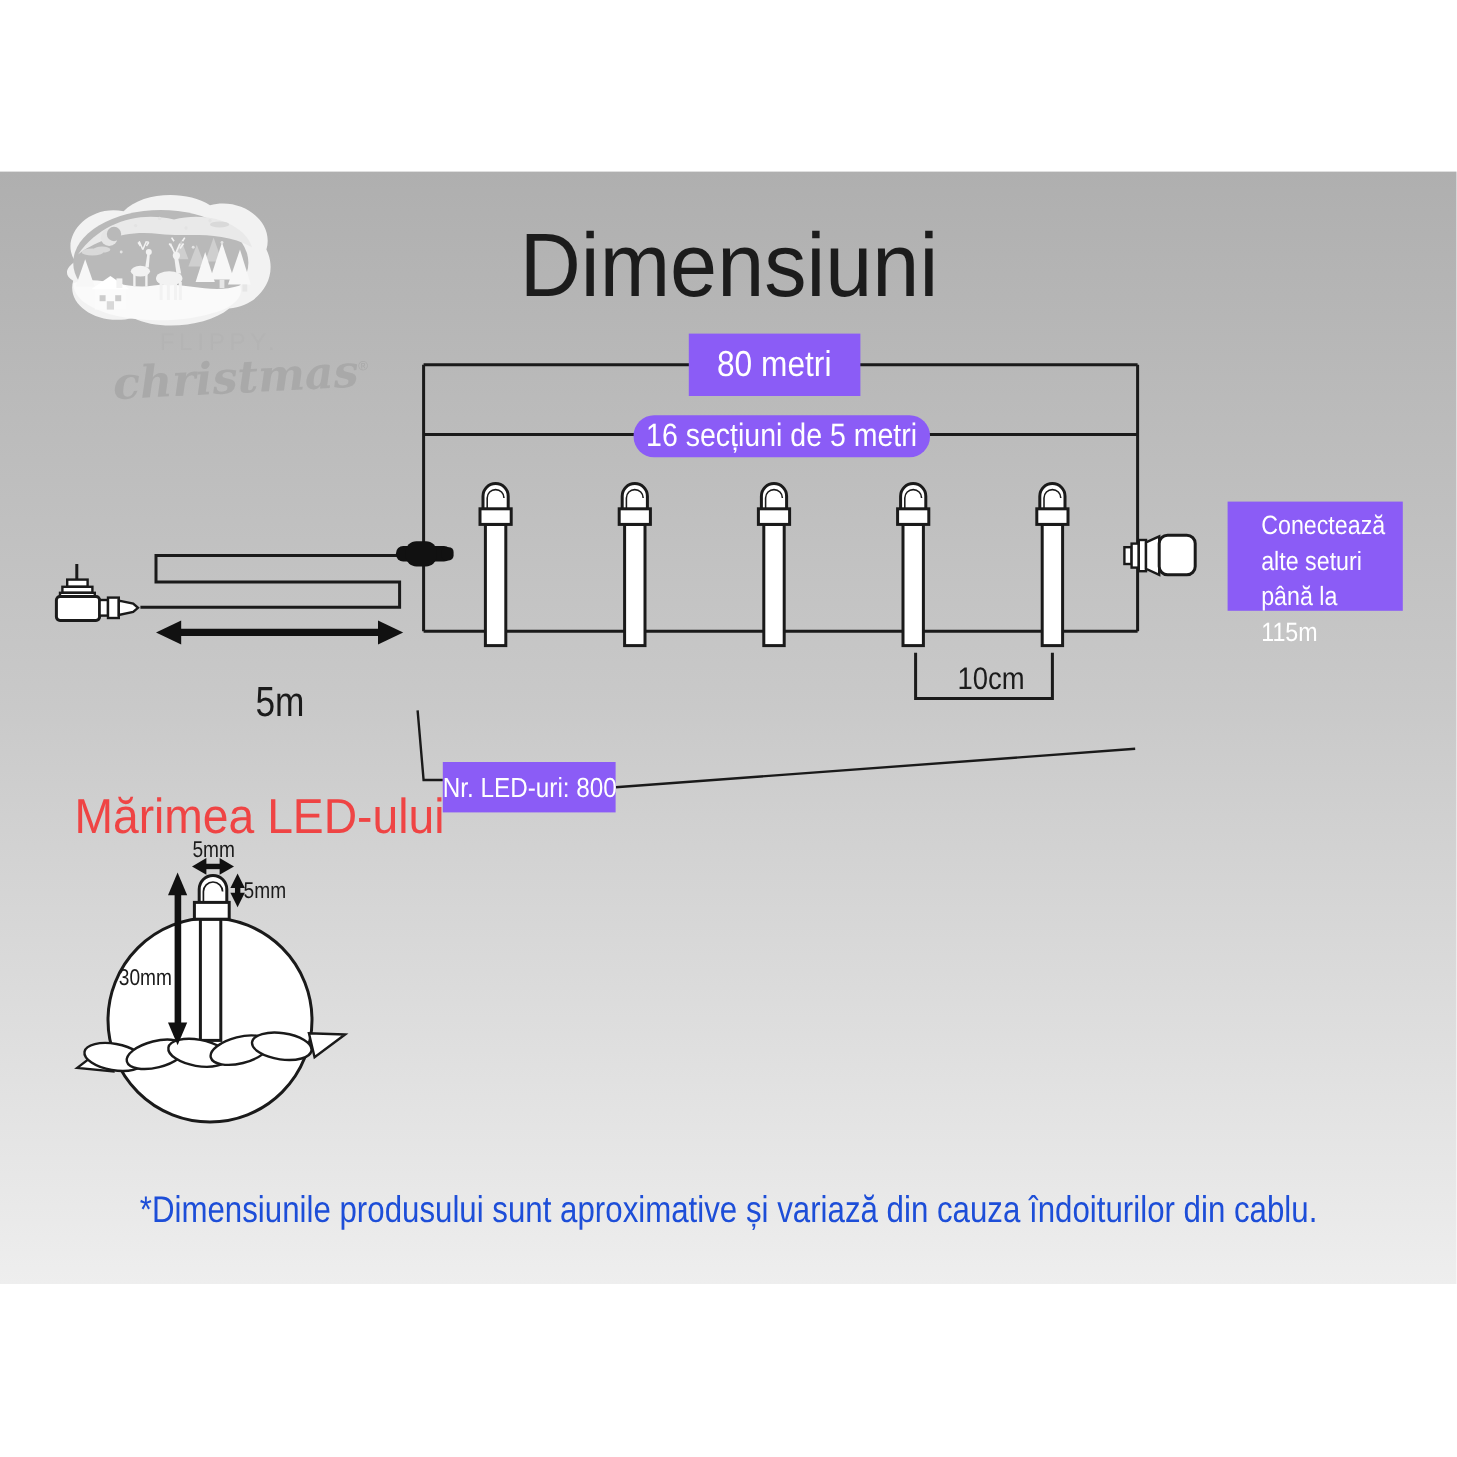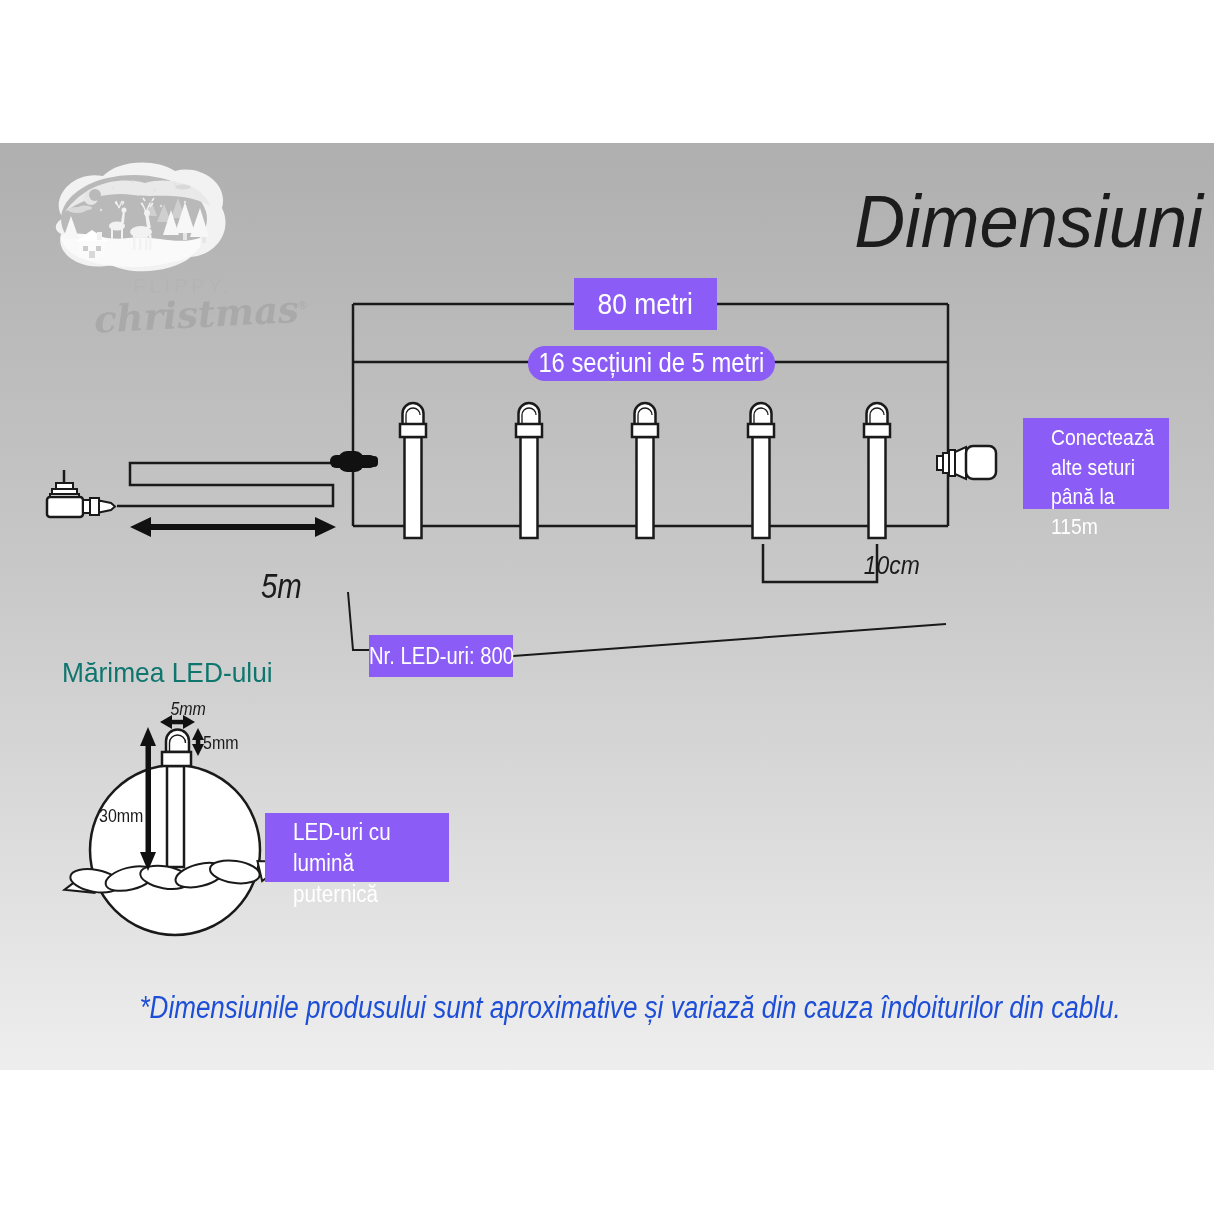--- a/index.html
+++ b/index.html
@@ -1,39 +1,39 @@
 <!DOCTYPE html>
 <html><head>
 <meta charset="utf-8">
 <style>
   html,body{margin:0;padding:0;background:#ffffff;}
   .page{position:relative;width:1214px;height:1214px;background:#ffffff;overflow:hidden;
         font-family:"Liberation Sans", sans-serif;color:#1b1b1b;}
   .band{position:absolute;left:0;top:143px;width:1214px;height:927px;
         background:linear-gradient(180deg,#afafaf 0%,#c9c9c9 48%,#eeeeee 100%);}
   .abs{position:absolute;}
-  .ctr{text-align:right;font-style:italic;}
+  .ctr{text-align:center;}
   .title{top:181px;left:0;width:1214px;font-size:75px;line-height:80px;color:#1c1c1c;white-space:nowrap;}
   .sx94{display:inline-block;transform:scaleX(.94);transform-origin:center;}
   .sx88{display:inline-block;transform:scaleX(.88);transform-origin:center;}
   .sx88l{display:inline-block;transform:scaleX(.88);transform-origin:left center;}
   .sx84{display:inline-block;transform:scaleX(.84);transform-origin:center;}
   .sx84l{display:inline-block;transform:scaleX(.84);transform-origin:left center;}
   .blackbox{position:absolute;background:#8b5cf6;color:#ffffff;display:flex;align-items:center;justify-content:center;white-space:nowrap;}
   .blackbox.leftal{align-items:flex-start;justify-content:flex-start;padding-left:28px;}
   .prelines{white-space:pre-line;}
   .box-80m{left:574px;top:278px;width:143px;height:52px;font-size:30px;}
   .box-16s{left:528px;top:346px;width:247px;height:35px;font-size:27px;border-radius:17px;}
   .box-connect{left:1023px;top:418px;width:146px;height:91px;font-size:22px;line-height:29.5px;padding:5px 0 0 11px;box-sizing:border-box;}
   .box-ledcount{left:369px;top:635px;width:144px;height:42px;font-size:23px;}
   .box-bright{left:265px;top:813px;width:184px;height:69px;font-size:23.5px;line-height:31px;padding:4px 0 0 13px;box-sizing:border-box;}
   .lbl-5m{top:566px;left:160px;width:146px;font-size:35px;}
-  .lbl-10cm{top:550px;left:763px;width:125px;font-size:26px;padding-left:36px;}
+  .lbl-10cm{top:550px;left:763px;width:125px;font-size:26px;}
   .lbl-spatiere{top:588px;left:738px;width:164px;font-size:33px;}
-  .lbl-heading{top:657px;left:62px;font-size:28px;white-space:nowrap;color:#0f766e;}
+  .lbl-heading{top:657px;left:62px;font-size:41px;white-space:nowrap;color:#ef4444;}
   .lbl-5mm-w{top:698px;left:147px;width:62px;font-size:19px;}
   .lbl-5mm-h{top:732px;left:203px;font-size:19px;white-space:nowrap;}
   .lbl-30mm{top:805px;left:99px;font-size:19px;white-space:nowrap;}
   .footnote{top:988px;left:0;width:1214px;font-size:31px;line-height:40px;color:#1d4ed8;white-space:nowrap;}
   .logo-brand{top:275px;left:128px;width:110px;font-size:20px;letter-spacing:4px;color:#b4b4b4;text-align:center;white-space:nowrap;}
   .logo-script{top:293px;left:94px;width:180px;font-size:37px;color:#a9a9a9;text-align:center;white-space:nowrap;
                font-family:"DejaVu Serif", serif;font-style:italic;font-weight:bold;transform:rotate(-3deg);}
   .logo-script sup{font-size:11px;font-family:"Liberation Sans", sans-serif;font-style:normal;font-weight:normal;}
   .ln{stroke:#1a1a1a;stroke-width:2.5;fill:none;}
   .ln2{stroke:#1a1a1a;stroke-width:2;fill:none;}
@@ -229,24 +229,20 @@
       <span class="sx88">16 secțiuni de 5 metri</span>
     </div>
   <div class="blackbox leftal box-connect">
       <span class="sx88l prelines">Conectează
 alte seturi
 până la 115m</span>
     </div>
   <div class="blackbox box-ledcount">
       <span class="sx88">Nr. LED-uri: 800</span>
     </div>
-  <div class="blackbox leftal box-bright">
-      <span class="sx88l prelines">LED-uri cu lumină
-puternică</span>
-    </div>
 
   <div class="abs ctr lbl-5m"><span class="sx84">5m</span></div>
   <div class="abs ctr lbl-10cm"><span class="sx88">10cm</span></div>
   <div class="abs lbl-heading"><span class="sx94" style="transform-origin:left center">Mărimea LED-ului</span></div>
   <div class="abs ctr lbl-5mm-w"><span class="sx84">5mm</span></div>
   <div class="abs lbl-5mm-h"><span class="sx84l">5mm</span></div>
   <div class="abs lbl-30mm"><span class="sx84l">30mm</span></div>
 
   <div class="abs ctr footnote"><span class="sx84">*Dimensiunile produsului sunt aproximative și variază din cauza îndoiturilor din cablu.</span></div>
 

